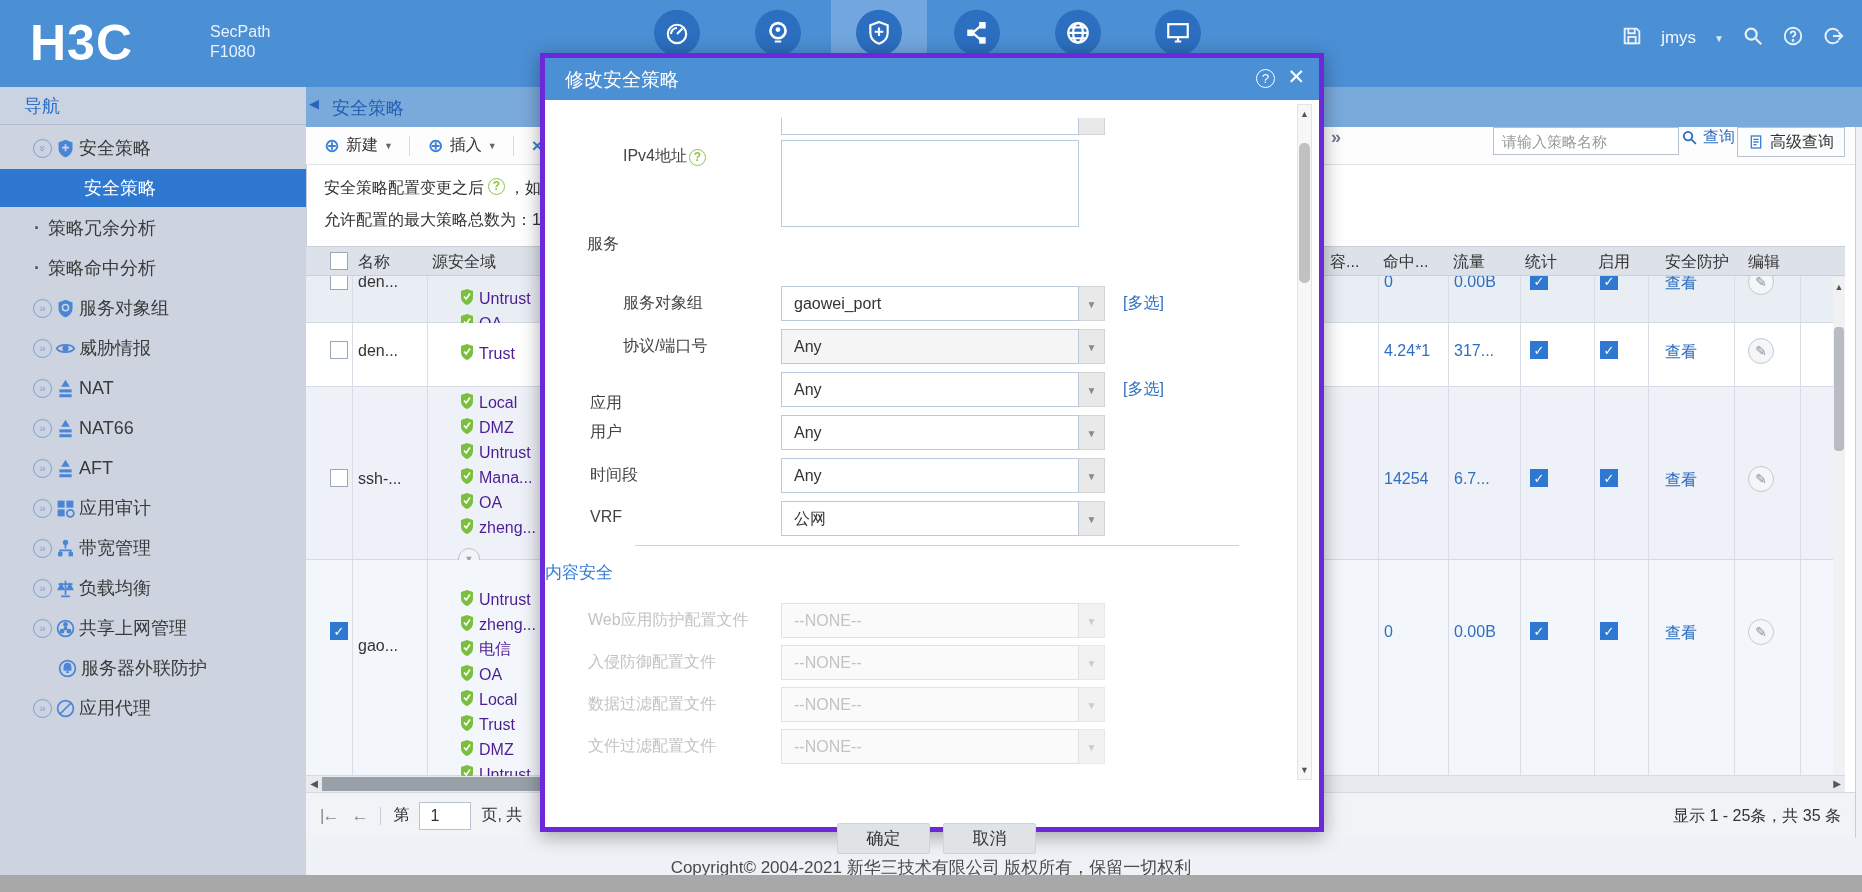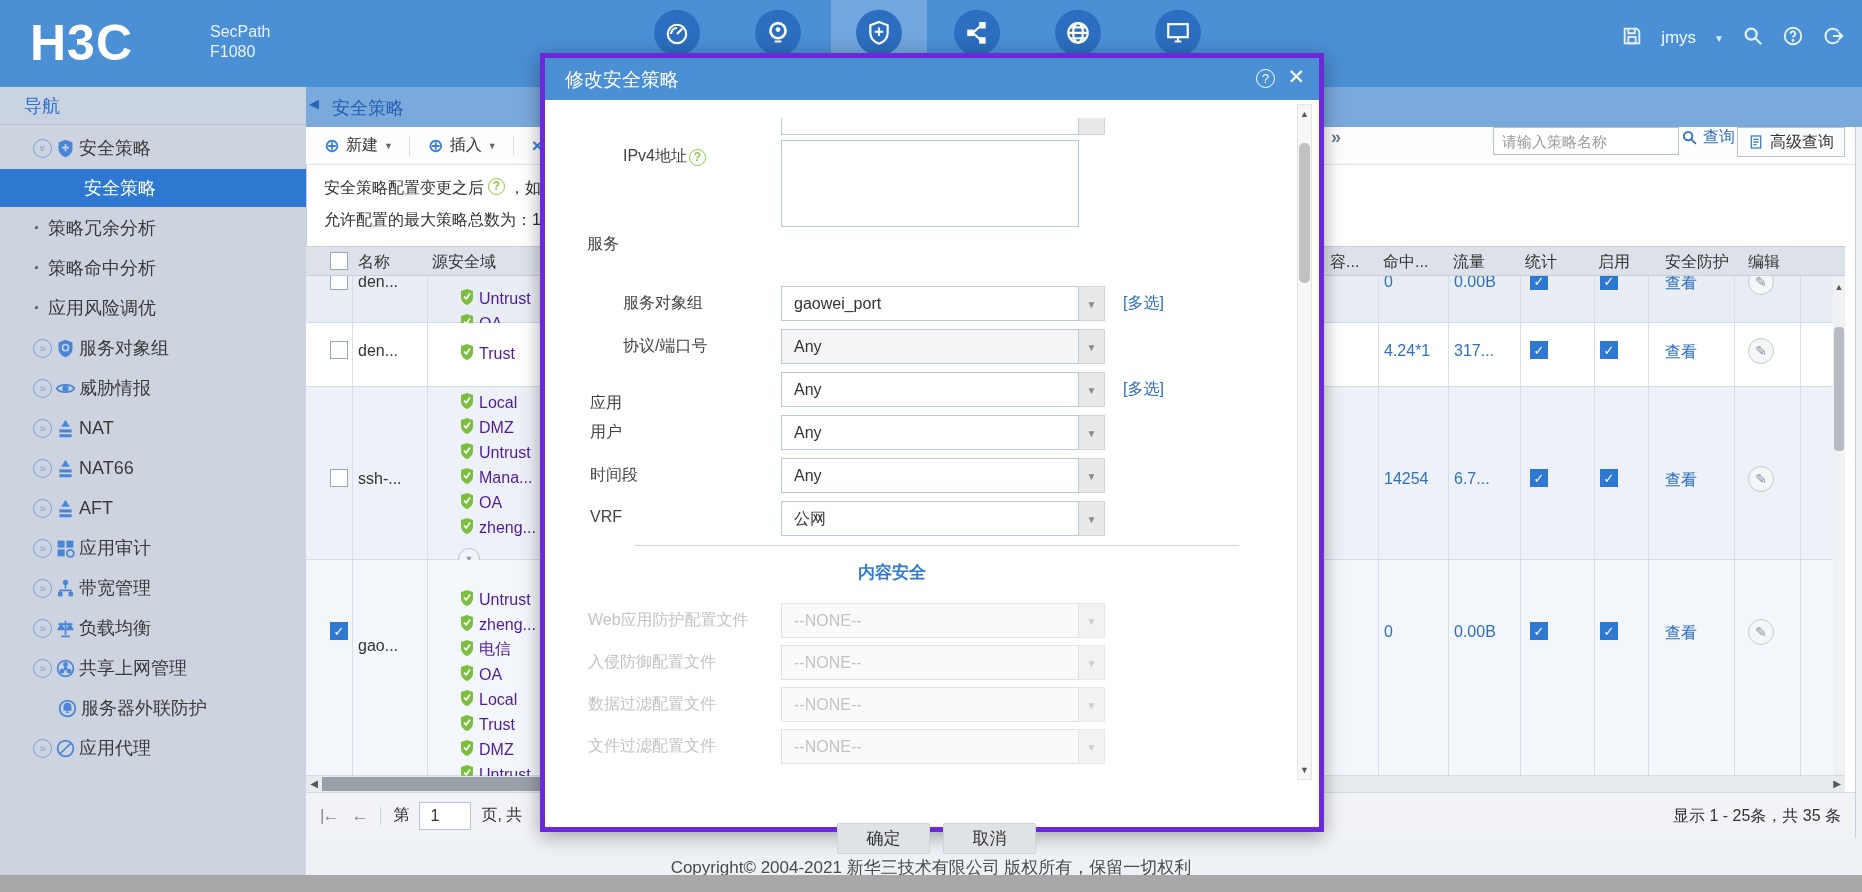--- a/index.html
+++ b/index.html
@@ -108,21 +108,21 @@
   .mfield.ro .box { background:#f5f5f5; }
   .mfield.dis .box { background:#fafafa; border-color:#e2e2e2; color:#c3c3c3; }
   .mfield.dis .arr { background:#f2f2f2; border-color:#e8e8e8; color:#ccc; }
   .multi { position:absolute; left:578px; font-size:16px; color:#2f6fc0; cursor:pointer; white-space:nowrap; }
   .sliver { position:absolute; left:236px; top:60px; width:324px; height:18px; overflow:hidden; }
   .sliver .box { position:absolute; left:0; top:-18px; width:298px; height:35px; border:1px solid #b9cadc; background:#fff; }
   .sliver .arr { position:absolute; left:298px; top:-18px; width:26px; height:35px; background:#e9e9e9; border:1px solid #d4d4d4; border-left:none; }
   .ipv4area { position:absolute; left:236px; top:82px; width:298px; height:87px; border:1px solid #b9cadc; background:#fff; }
   .msection { position:absolute; left:42px; top:176px; font-size:16px; color:#444; }
   .mdivider { position:absolute; left:90px; top:487px; width:604px; height:1px; background:#c9d4df; }
-  .cstitle { position:absolute; left:0; top:503px; width:694px; text-align:center; font-size:17px; color:#2f7ad6;font-weight:bold; }
+  .cstitle { position:absolute; left:0; top:503px; width:694px; font-size:17px; color:#2f7ad6; }
   .mvsb { position:absolute; left:752px; top:46px; width:15px; height:676px; background:#f7f7f7; border:1px solid #e4e4e4; }
   .mvsb .arr { position:absolute; left:0; width:13px; height:16px; color:#555; font-size:9px; text-align:center; line-height:16px; }
   .mvsb .thumb { position:absolute; left:1px; top:38px; width:11px; height:140px; background:#c1c1c1; border-radius:5px; }
   .mbtns { position:absolute; left:0; top:742px; width:784px; height:32px; }
   .mbtn { position:absolute; top:0; width:93px; height:31px; background:#e0e3e6; border:1px solid #cdd3d9; font-size:17px; color:#333; text-align:center; line-height:29px; cursor:pointer; border-radius:2px;margin-top:23px; }
 
   
   .copyright { position:absolute; left:0; top:856px; width:1862px; text-align:center; font-size:17px; color:#4a4a4a; z-index:4; }
   .graybar { position:absolute; left:0; top:875px; width:1862px; height:17px; background:#a8a8a8; z-index:6; }
 </style>
@@ -229,23 +229,20 @@
         </div>
         <div class="side-item child selected">
           <span>安全策略</span>
         </div>
         <div class="side-item bullet">
           <span>策略冗余分析</span>
         </div>
         <div class="side-item bullet">
           <span>策略命中分析</span>
         </div>
-        <div class="side-item bullet">
-          <span>应用风险调优</span>
-        </div>
         <div class="side-item group">
           <span class="expander">»</span>
           <span class="sicon"><svg viewBox="0 0 24 24" fill="currentColor">
               <path d="M12 2 L20 5 V12 C20 17 16.5 20.5 12 22 C7.5 20.5 4 17 4 12 V5 Z"></path>
               <circle cx="12" cy="11" r="3.5" fill="none" stroke="#cdd3df" stroke-width="1.8"></circle>
             </svg></span>
           <span>服务对象组</span>
         </div>
         <div class="side-item group">
           <span class="expander">»</span>

